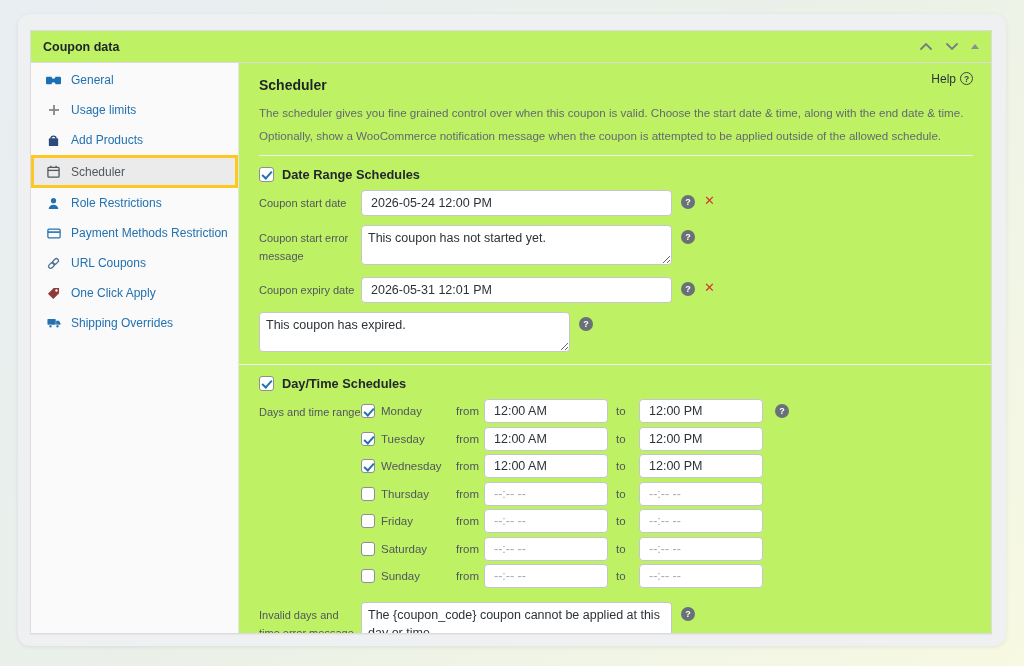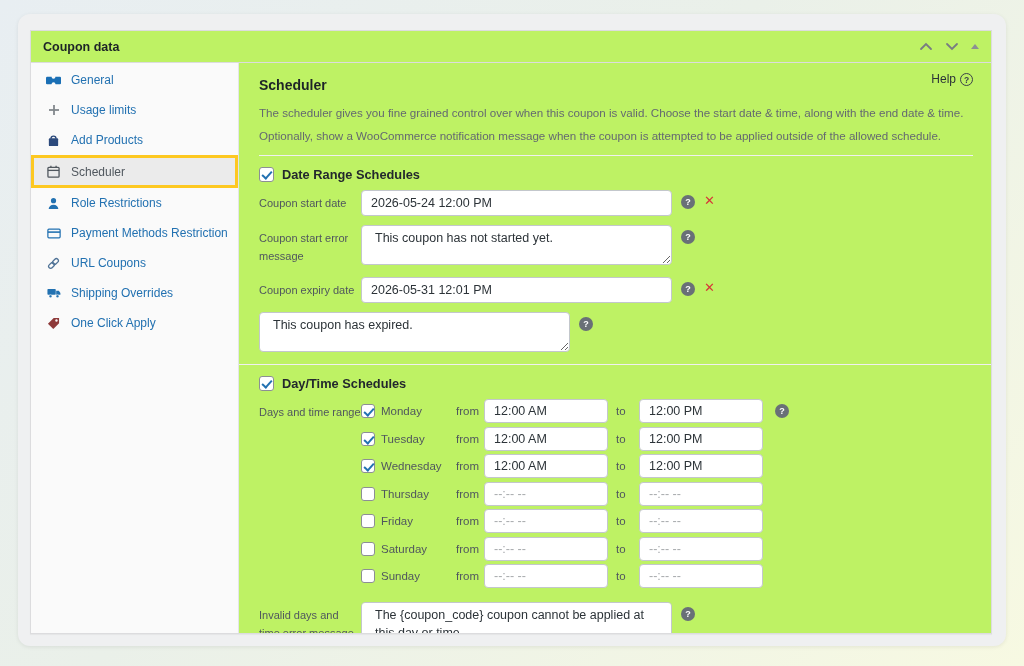--- a/index.html
+++ b/index.html
@@ -39,21 +39,21 @@
   }
   .side-item .icon { width:15px; flex:0 0 15px; display:flex; align-items:center; justify-content:center; }
   .side-item.active {
     background:#ebebeb; color:#50575e; border:3px solid #fdc821; padding-left:12px; height:33px;
   }
 
   
   .main { flex:1; padding:9px 18px 0 20px; font-size:12px; color:#50575e; overflow:hidden; }
   .main-header { display:flex; justify-content:space-between; align-items:flex-start; }
   .main-title { font-size:14px; font-weight:bold; color:#1d2327; padding-top:5px; }
-  .help { display:flex; align-items:flex-end; gap:4px; font-size:12px; color:#2c3338; cursor:pointer; }
+  .help { display:flex; align-items:flex-start; gap:4px; font-size:12px; color:#2c3338; cursor:pointer; }
   .help-circle {
     width:13px; height:13px; border:1.5px solid #3c434a; border-radius:50%;
     font-size:8.5px; font-weight:bold; color:#3c434a; display:flex; align-items:center; justify-content:center;
   }
   .description {
     margin-top:9px; font-size:11.6px; color:#646970; line-height:1.95;
     padding-bottom:8px; border-bottom:1px solid #f0f0f1;
   }
   .section-heading { display:flex; align-items:center; gap:8px; margin:11px 0 8px; }
   .section-heading .heading-text { font-size:12.8px; font-weight:bold; color:#23282d; }
@@ -72,21 +72,21 @@
   .field-label { width:102px; flex:0 0 102px; font-size:11px; color:#50575e; line-height:1.6; padding-top:5px; }
   .field-control { display:flex; align-items:flex-start; gap:9px; }
   input.text {
     height:26px; border:1px solid #c3c7cc; border-radius:4px; padding:0 9px;
     font-size:12.5px; color:#2c3338; font-family:"Liberation Sans", sans-serif; background:#fff; outline:none;
   }
   input.date { width:311px; }
   input.time { width:124px; height:24px; }
   input::placeholder { color:#a7aaad; }
   textarea.msg {
-    width:311px; height:40px; border:1px solid #c3c7cc; border-radius:4px; padding:4px 13px;
+    width:311px; height:40px; border:1px solid #c3c7cc; border-radius:4px; padding:4px 6px;
     font-size:12.5px; color:#2c3338; font-family:"Liberation Sans", sans-serif; resize:both; outline:none; line-height:1.4;
   }
   .qbadge {
     width:14px; height:14px; border-radius:50%; background:#697077; color:#fff;
     font-size:9px; font-weight:bold; display:flex; align-items:center; justify-content:center;
     margin-top:5px; flex:0 0 14px; cursor:pointer;
   }
   .clear-x { color:#d63638; font-size:13px; font-weight:bold; margin-top:4px; cursor:pointer; line-height:1; }
 
   .section-divider { border-top:1px solid #f0f0f1; margin:12px -18px 0 -20px; }
@@ -199,40 +199,40 @@
                   <rect x="0.5" y="4.8" width="7" height="4.4" rx="2.2"></rect>
                   <rect x="6.5" y="4.8" width="7" height="4.4" rx="2.2"></rect>
                 </g>
               </svg>
           </span>
           <span>URL Coupons</span>
         </div>
 
         <div class="side-item">
           <span class="icon">
+            <svg width="13" height="13" viewBox="0 0 14 14">
+                <path d="M1 7.2 L7.2 1 h5.8 v5.8 L6.8 13 z" fill="#8e3a3a"></path>
+                <circle cx="10.2" cy="3.8" r="1.3" fill="#fafafa"></circle>
+              </svg>
+          </span>
+          <span>One Click Apply</span>
+        </div>
+
+        <div class="side-item">
+          <span class="icon">
             <svg width="14" height="12" viewBox="0 0 16 13">
                 <rect x="0.5" y="2" width="9.5" height="6.5" rx="0.8" fill="#2271b1"></rect>
                 <path d="M10.5 4 h3 l1.8 2.4 V8.5 h-4.8 z" fill="#2271b1"></path>
                 <circle cx="4" cy="10.3" r="1.7" fill="#2271b1" stroke="#fafafa" stroke-width="0.7"></circle>
                 <circle cx="12" cy="10.3" r="1.7" fill="#2271b1" stroke="#fafafa" stroke-width="0.7"></circle>
               </svg>
           </span>
           <span>Shipping Overrides</span>
         </div>
 
-        <div class="side-item">
-          <span class="icon">
-            <svg width="13" height="13" viewBox="0 0 14 14">
-                <path d="M1 7.2 L7.2 1 h5.8 v5.8 L6.8 13 z" fill="#8e3a3a"></path>
-                <circle cx="10.2" cy="3.8" r="1.3" fill="#fafafa"></circle>
-              </svg>
-          </span>
-          <span>One Click Apply</span>
-        </div>
-
       </div>
 
       <div class="main">
 
         <div class="main-header">
           <div class="main-title">Scheduler</div>
           <span class="help">
             <span>Help</span>
             <span class="help-circle">?</span>
           </span>

